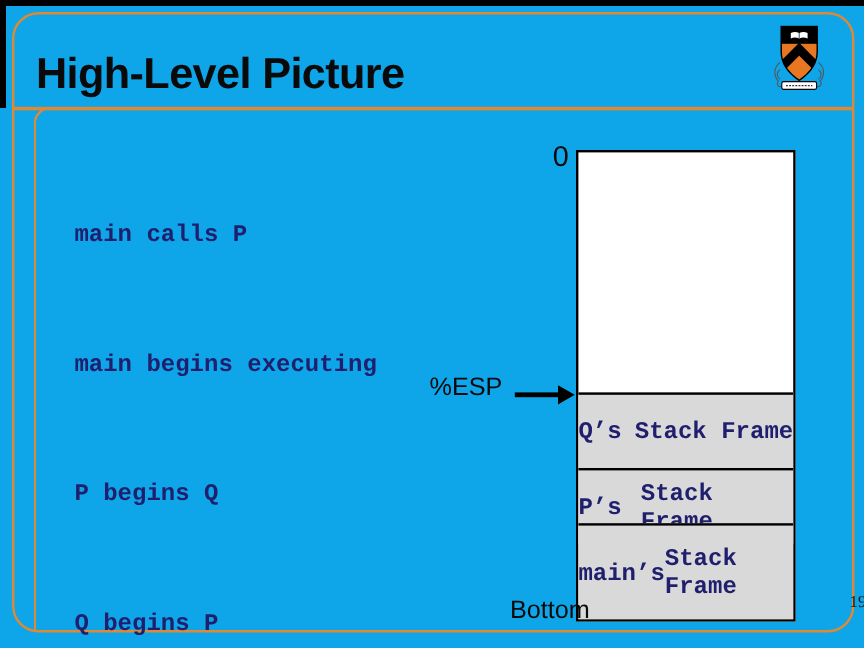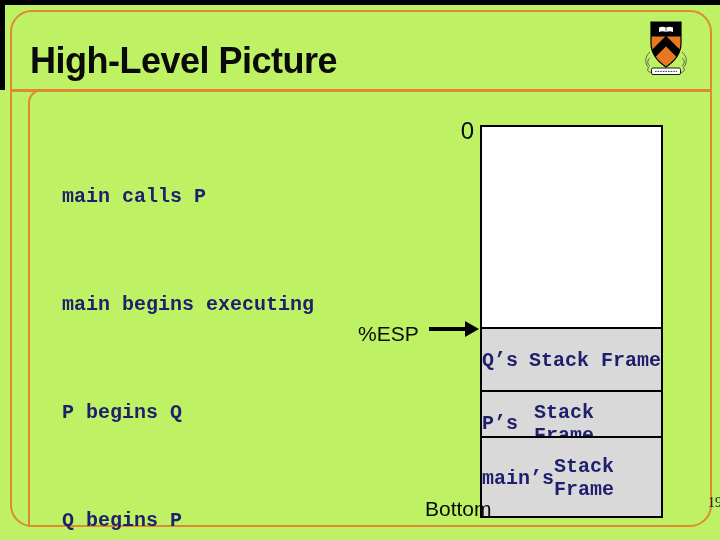--- a/index.html
+++ b/index.html
@@ -1,17 +1,17 @@
 <!DOCTYPE html>
 <html><head>
 <meta charset="utf-8">
 <style>
   html,body { margin:0; padding:0; background:#fff; }
   .slide {
-    position:relative; width:720px; height:540px; background:#bef264;
+    position:relative; width:720px; height:540px; background:#0ea5e9;
     font-family:"Liberation Sans", sans-serif; overflow:hidden;
   }
   
   .edge-top  { position:absolute; left:0; top:0; width:720px; height:5px; background:#000; }
   .edge-left { position:absolute; left:0; top:0; width:5px; height:90px; background:#000; }
 
   
   .outer-frame {
     position:absolute; left:10px; top:10px; width:702px; height:517px;
     border:2.5px solid #DD8935; border-radius:22px; box-sizing:border-box;
@@ -52,21 +52,21 @@
     border-top:2px solid #000; box-sizing:border-box;
     display:flex; flex-direction:row; align-items:center; justify-content:space-between;
     padding:5px 0 3px;
     font-family:"Liberation Mono", monospace; font-weight:bold;
     font-size:20px; color:#1F1F6E;
   }
   .frame-q    { top:200px; height:63px; }
   .frame-p    { top:263px; height:63px;gap:16px; }
   .frame-main { top:309px; bottom:0;justify-content:space-between; }
 
-  .esp-label  { position:absolute; left:358px; top:322px; font-size:21px; color:#0a0a0a; }
+  .esp-label  { position:absolute; left:358px; top:311px; font-size:21px; color:#0a0a0a; }
   .esp-arrow-line {
     position:absolute; left:429px; top:327px; width:37px; height:4px; background:#000;
   }
   .esp-arrow-head {
     position:absolute; left:465px; top:321px; width:0; height:0;
     border-left:14px solid #000; border-top:8px solid transparent; border-bottom:8px solid transparent;
   }
   .bottom-label { position:absolute; left:404px; top:497px; font-size:21px; color:#0a0a0a;margin-left:21px; }
 
   .page-number {

